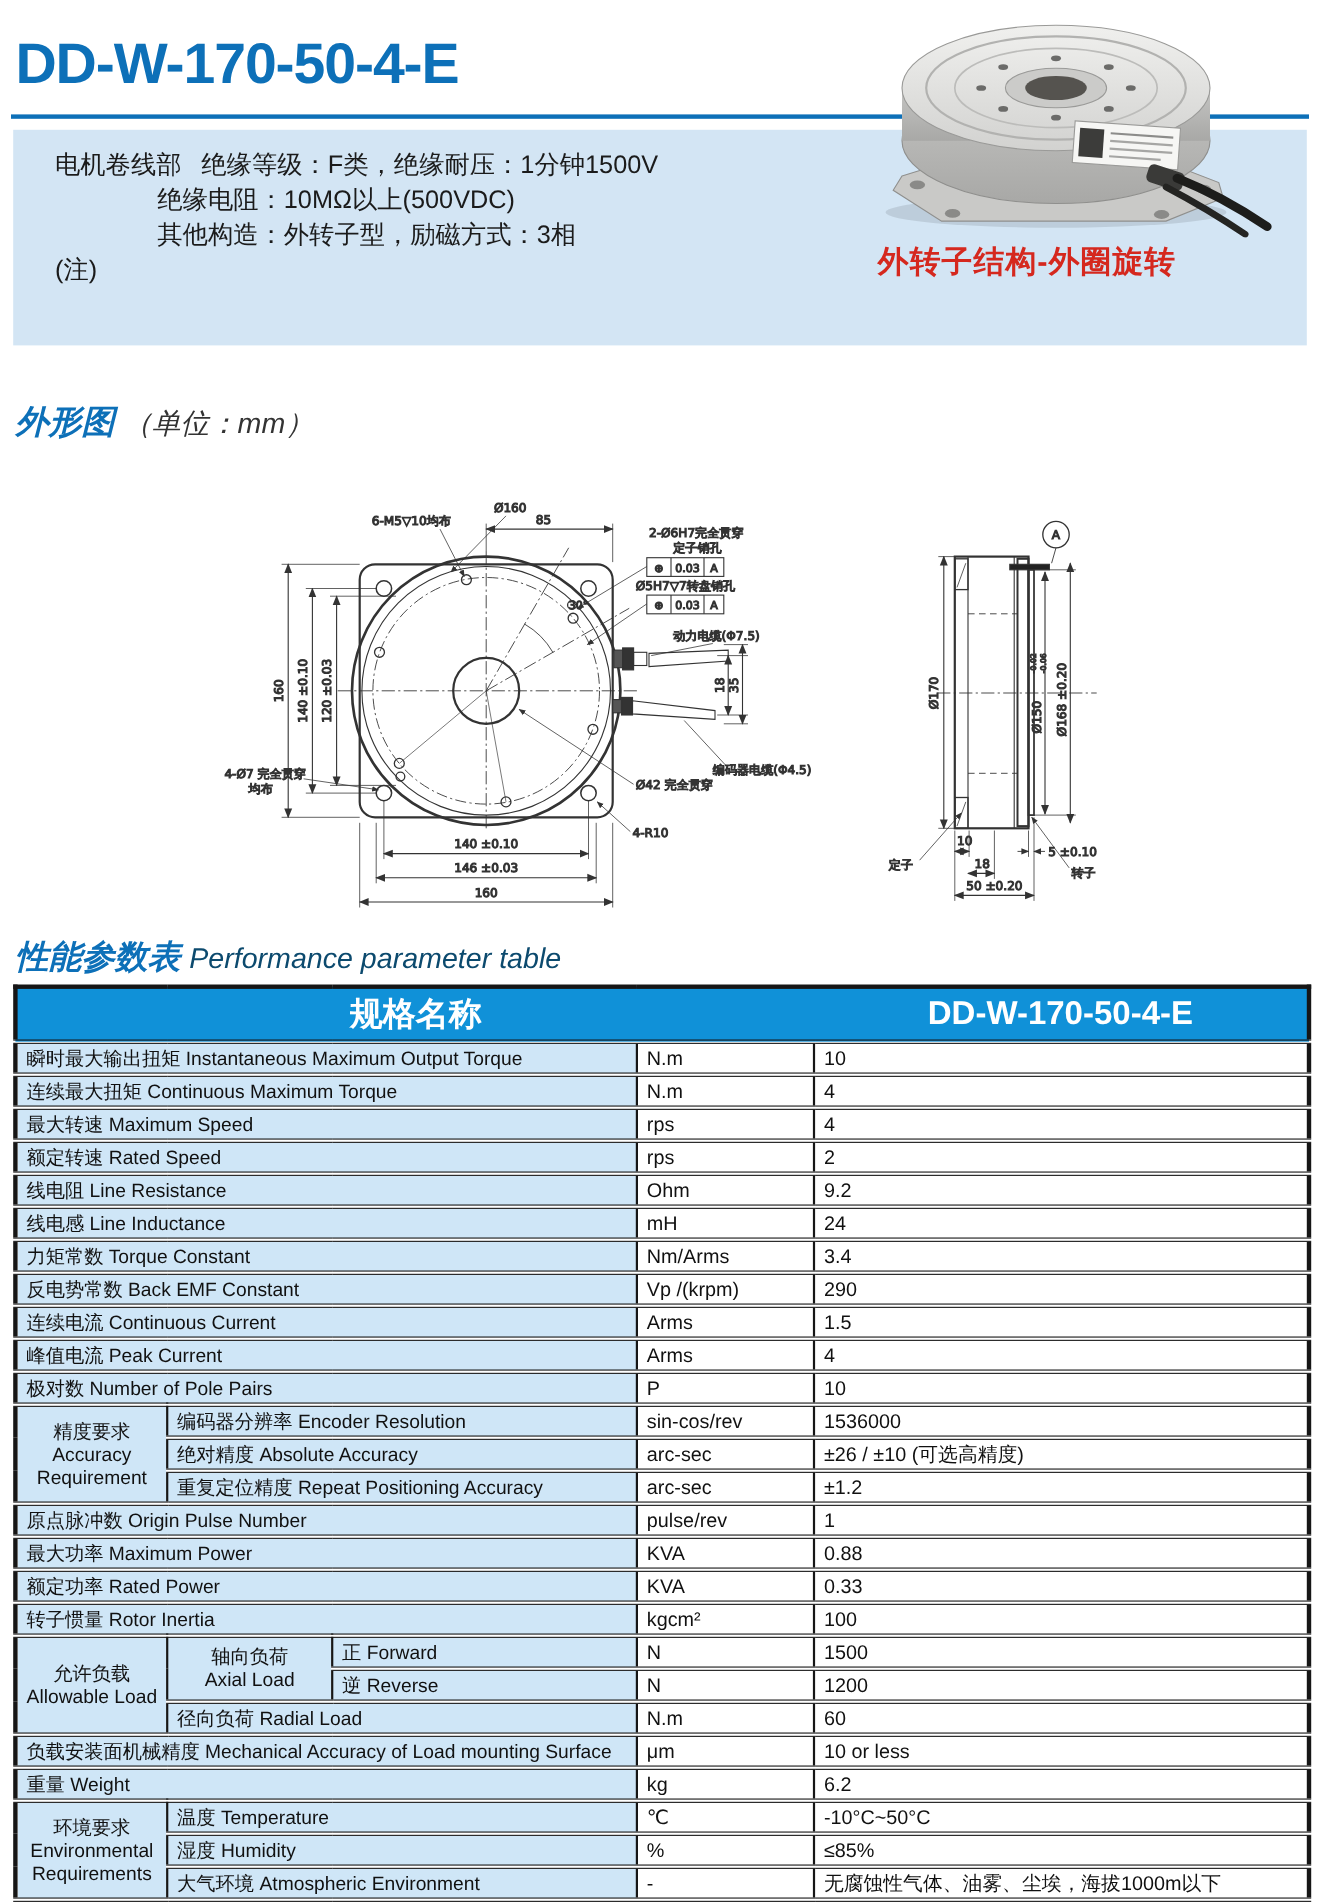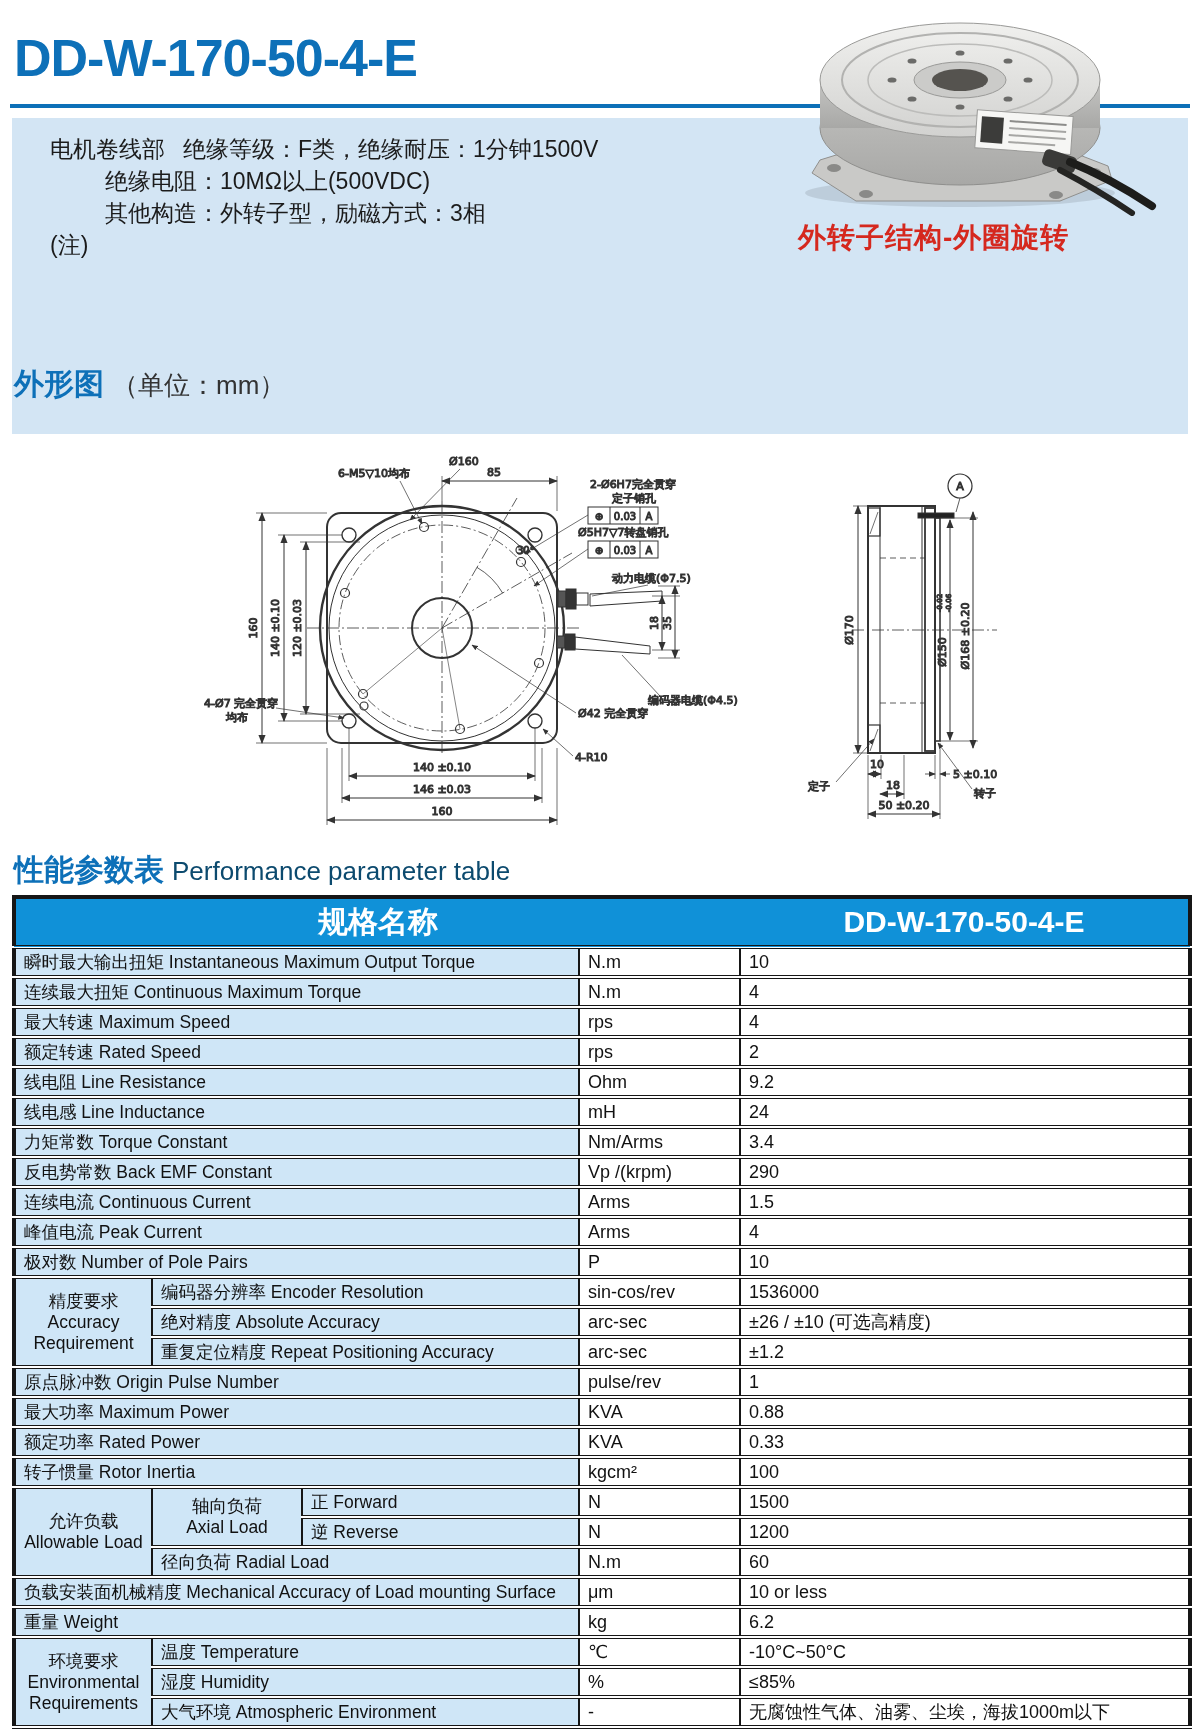--- a/index.html
+++ b/index.html
@@ -1,31 +1,31 @@
 <!DOCTYPE html>
 <html style="--blue: #0d70b8; --thead: #1091d8; --panel: #d3e5f4; --cellblue: #cfe6f7; --red: #d5281e; --line: #161616;"><head>
 <meta charset="utf-8">
 <style>
   html,body{margin:0;padding:0;background:#fff;}
   .page{position:relative;width:1200px;height:1730px;background:#fff;overflow:hidden;
         font-family:"Liberation Sans","DejaVu Sans",sans-serif;color:#1a1a1a;}
   .title{position:absolute;left:14px;top:28px;font-size:52px;font-weight:700;
          color:var(--blue,#0d70b8);letter-spacing:-1px;}
   .rule{position:absolute;left:10px;top:104px;width:1180px;height:4px;background:var(--blue,#0d70b8);}
-  .infobox{position:absolute;left:12px;top:118px;width:1176px;height:316px;
+  .infobox{position:absolute;left:12px;top:118px;width:1176px;height:196px;
            background:var(--panel,#d3e5f4);box-sizing:border-box;padding:15px 0 0 38px;}
   .il{font-size:23px;line-height:32px;color:#1b1b1b;white-space:nowrap;}
   .il .lab{display:inline-block;margin-right:18px;}
-  .indent{margin-left:55px;}
+  .indent{margin-left:93px;}
   .noteflex{display:flex;}
   .noteflex .nlab{width:52px;font-size:23px;line-height:32px;}
   .photo{position:absolute;left:760px;top:0;width:408px;height:216px;}
   .caption-red{position:absolute;left:798px;top:219px;font-size:28px;font-weight:700;
                color:var(--red,#d5281e);letter-spacing:1px;}
-  .sec{position:absolute;left:14px;}
+  .sec{position:absolute;left:14px;font-style:italic;}
   .sec-cn{font-size:30px;font-weight:700;color:var(--blue,#0d70b8);}
   .sec-sub{font-size:26px;color:#333;margin-left:8px;}
   .sec-sub.gray{color:#0c4a6e;}
   .drawing{position:absolute;left:12px;top:408px;width:1176px;height:424px;}
   .drawing text{fill:#333;font-family:"DejaVu Sans","Liberation Sans",sans-serif;}
   .spec-table{position:absolute;left:12px;top:895px;width:1176px;border-collapse:collapse;
               table-layout:fixed;border-radius:14px;}
   .spec-table th{height:46px;background:var(--thead,#1091d8);color:#fff;font-size:30px;
                  font-weight:700;border:0;padding:0;}
   .spec-table td{height:26px;padding:0 8px;font-size:18px;line-height:22px;color:#111;

